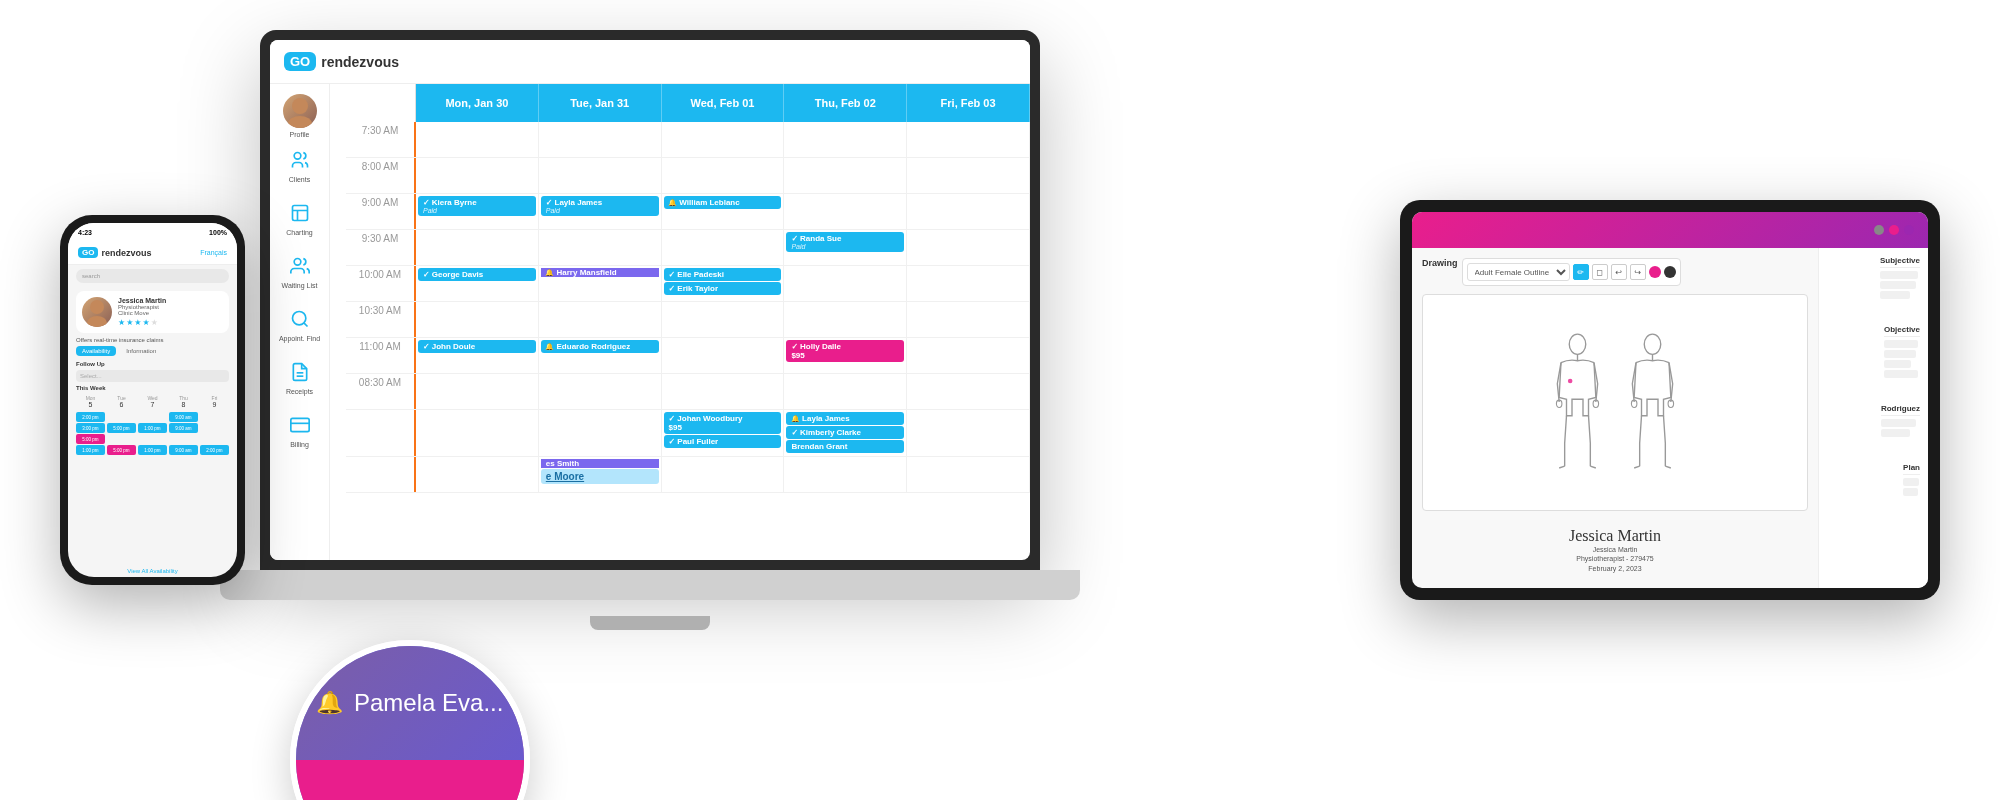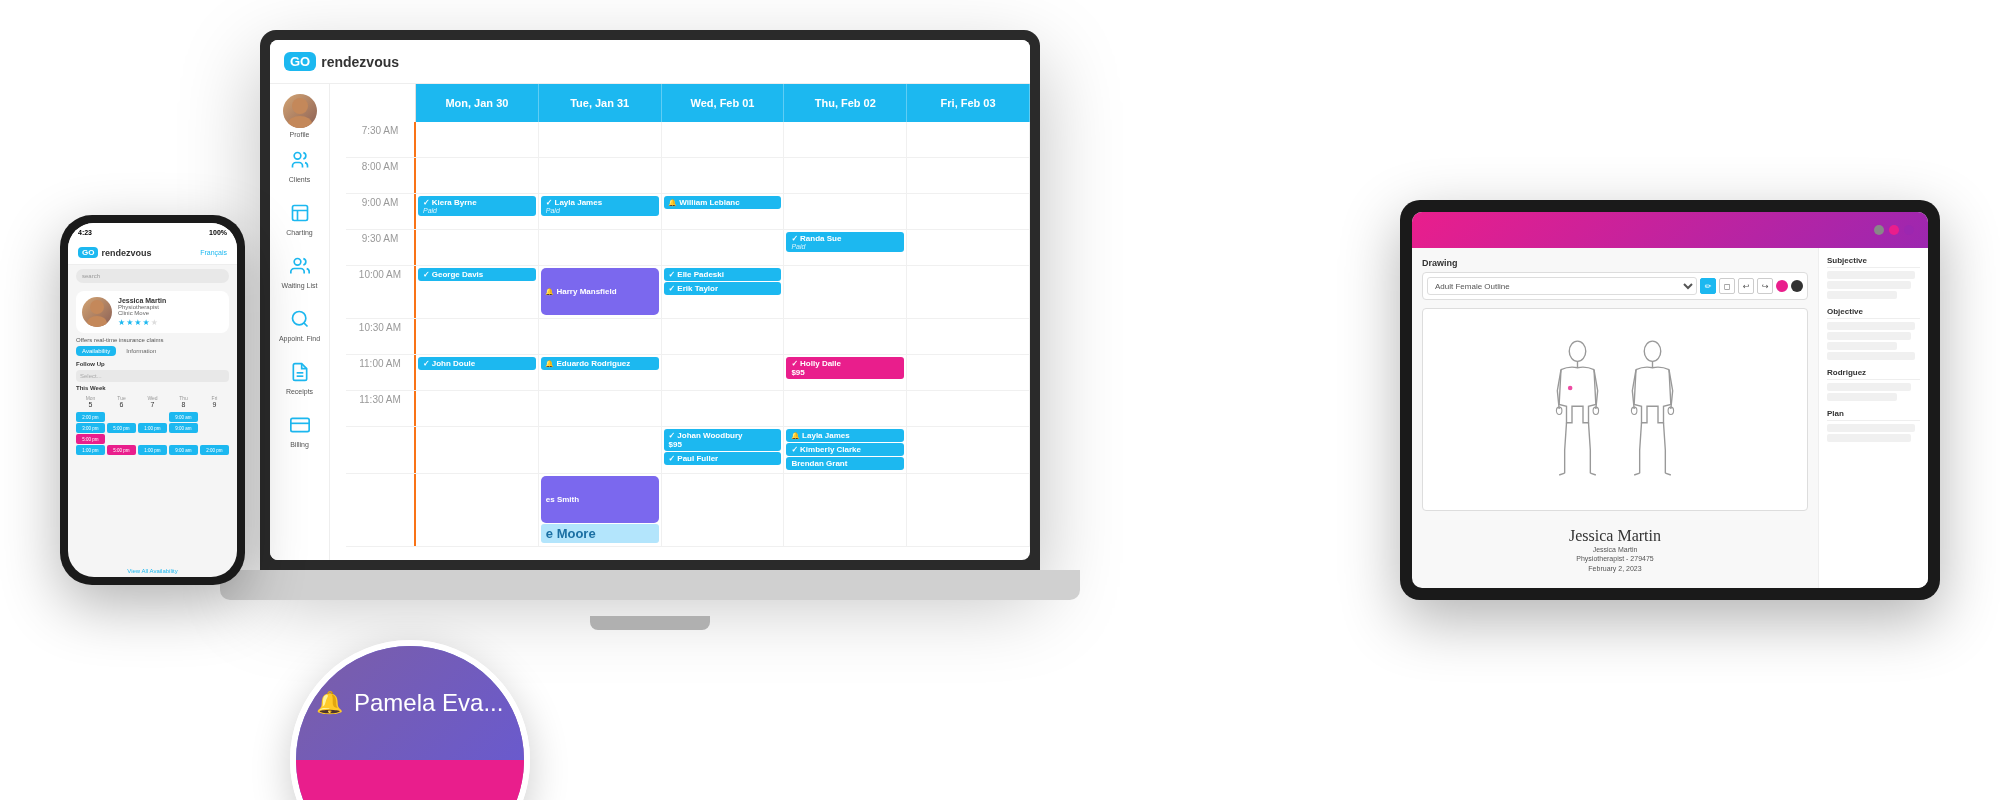--- a/index.html
+++ b/index.html
@@ -421,22 +421,22 @@
       position: relative;
     }
     .apt-blue {
       background: #1cb8f0;
       border-radius: 3px;
       padding: 2px 5px;
       margin-bottom: 1px;
     }
     .apt-purple {
       background: #7b68ee;
-      border-radius: 5px;
-      padding: 19px 5px;
+      border-radius: 0;
+      padding: 0 5px;
       margin-bottom: 1px;
     }
     .apt-pink {
       background: #e91e8c;
       border-radius: 3px;
       padding: 2px 5px;
       margin-bottom: 1px;
     }
     .apt-blue-light {
       background: #b3e5fc;
@@ -446,23 +446,24 @@
     }
     .apt-name {
       font-size: 8px;
       color: white;
       font-weight: 600;
       display: flex;
       align-items: center;
       gap: 2px;
     }
     .apt-name-dark {
-      font-size: 13px;
+      font-size: 10px;
       color: #1a6fa3;
       font-weight: 600;
+      text-decoration: underline;
     }
     .apt-sub {
       font-size: 7px;
       color: rgba(255,255,255,0.85);
       font-style: italic;
     }
     .apt-price {
       font-size: 8px;
       color: white;
       font-weight: 700;
@@ -562,21 +563,21 @@
     .tablet-main {
       flex: 1;
       padding: 10px;
       display: flex;
       flex-direction: column;
       gap: 8px;
       overflow: hidden;
     }
     .drawing-section {
       display: flex;
-      flex-direction: column;
+      flex-direction: row;
       gap: 4px;
     }
     .section-label {
       font-size: 9px;
       font-weight: 700;
       color: #333;
     }
     .drawing-toolbar {
       background: white;
       border: 1px solid #ddd;
@@ -650,21 +651,22 @@
     }
 
     
     .tablet-side {
       width: 110px;
       background: white;
       border-left: 1px solid #eee;
       padding: 8px;
       display: flex;
       flex-direction: column;
-      gap: 8px;
+      gap: 26px;
+      align-items: flex-end;
     }
     .soap-section {
       display: flex;
       flex-direction: column;
       gap: 3px;
     }
     .soap-label {
       font-size: 8px;
       font-weight: 700;
       color: #333;
@@ -997,21 +999,21 @@
               <div class="cal-cell">
                 <div class="apt-pink">
                   <div class="apt-name"><span class="check-icon">✓</span> Holly Dalle</div>
                   <div class="apt-price">$95</div>
                 </div>
               </div>
               <div class="cal-cell"></div>
             </div>
 
             <div class="cal-row">
-              <div class="time-cell">11:30 AM</div>
+              <div class="time-cell">08:30 AM</div>
               <div class="cal-cell"></div>
               <div class="cal-cell"></div>
               <div class="cal-cell"></div>
               <div class="cal-cell"></div>
               <div class="cal-cell"></div>
             </div>
 
             <div class="cal-row" style="min-height:40px;">
               <div class="time-cell"></div>
               <div class="cal-cell"></div>

